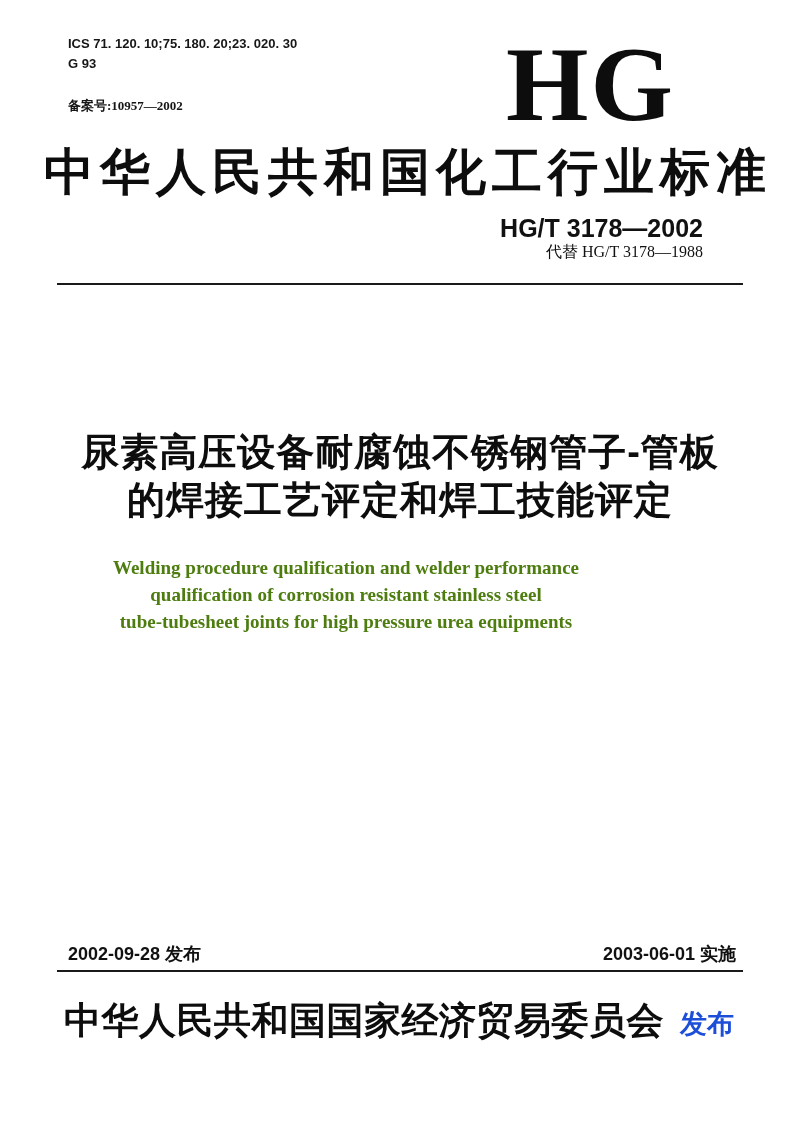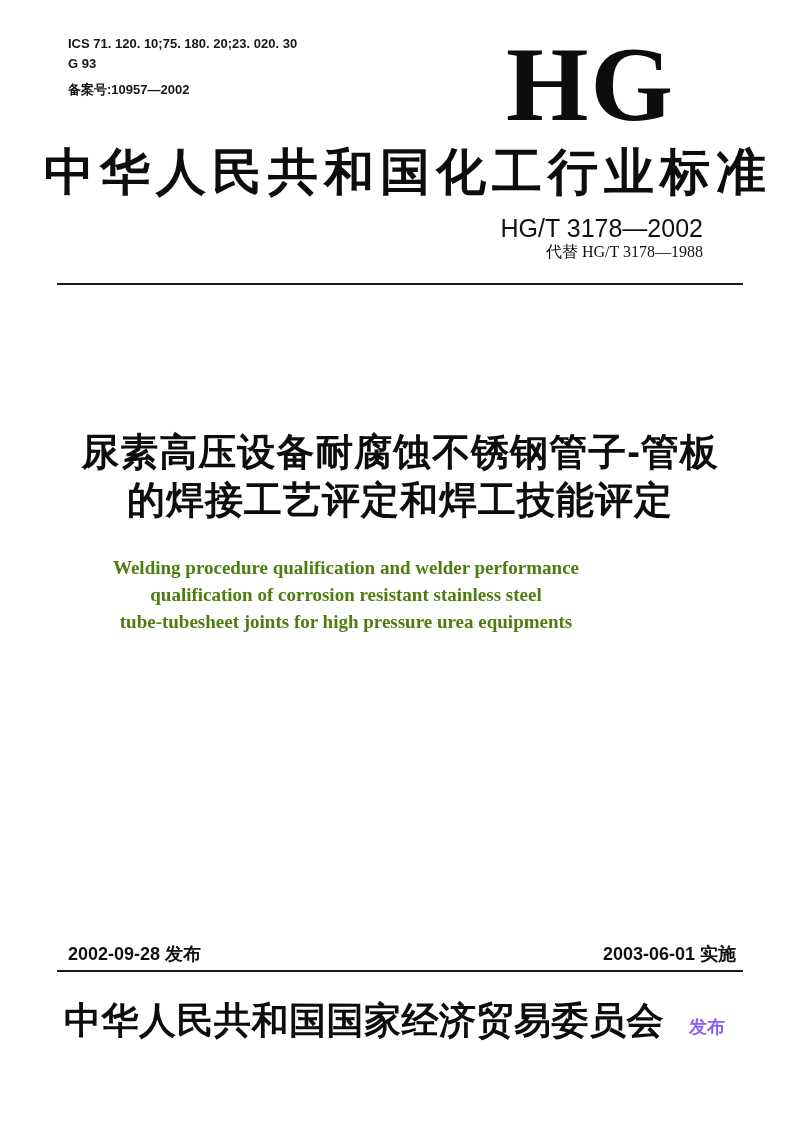--- a/index.html
+++ b/index.html
@@ -22,21 +22,22 @@
     position: absolute;
     left: 68px;
     top: 34px;
     font-family: "Liberation Sans", sans-serif;
     font-weight: bold;
     font-size: 13px;
     line-height: 20px;
     color: #161616;
   }
   .record-no {
-    margin-top: 6px;
+    margin-top: 22px;
+    font-family: Liberation Serif, serif;
   }
   
   .hg-logo {
     position: absolute;
     left: 506px;
     top: 32px;
     font-family: "Liberation Serif", "DejaVu Serif", serif;
     font-weight: bold;
     font-size: 106px;
     line-height: 106px;
@@ -63,21 +64,21 @@
   
   .std-no-block {
     position: absolute;
     right: 97px;
     top: 214px;
     text-align: right;
     color: #111111;
   }
   .std-no {
     font-family: "Liberation Sans", sans-serif;
-    font-weight: normal;
+    font-weight: bold;
     font-size: 25px;
     line-height: 28px;
   }
   .replaces {
     font-family: "Liberation Serif", "DejaVu Serif", serif;
     font-weight: normal;
     font-size: 16px;
     line-height: 20px;
   }
   .rule {
@@ -144,23 +145,23 @@
     font-family: "Liberation Serif", "DejaVu Serif", serif;
     font-weight: bold;
     font-size: 37px;
     line-height: 46px;
     letter-spacing: 0.5px;
     color: #0d0d0d;
   }
   .issuer-verb {
     font-family: "Liberation Sans", "DejaVu Sans", sans-serif;
     font-weight: bold;
-    font-size: 18px;
-    margin-left: 25px;
-    color: #8b5cf6;
+    font-size: 27px;
+    margin-left: 16px;
+    color: #1d4ed8;
   }
 </style>
 </head>
 <body>
 
 <div class="page">
 
   <div class="ics-block">
     <div>ICS 71. 120. 10;75. 180. 20;23. 020. 30</div>
     <div>G 93</div>

